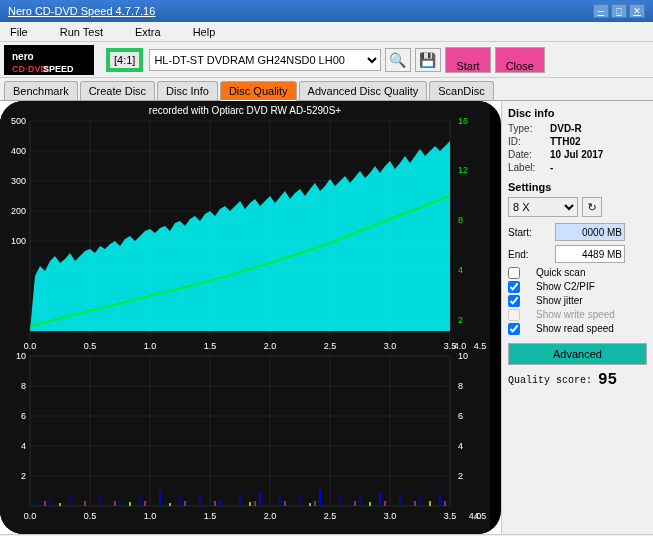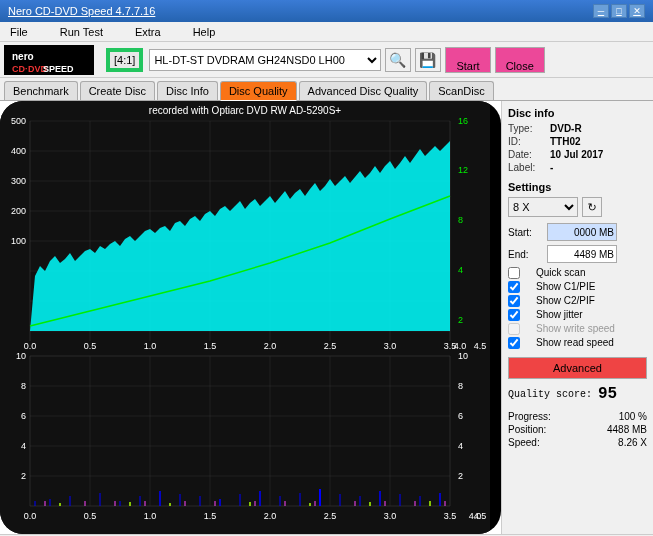--- a/index.html
+++ b/index.html
@@ -199,21 +199,21 @@
       display: flex;
       align-items: center;
       justify-content: center;
     }
 
     .mb-row {
       display: flex;
       align-items: center;
       margin-bottom: 4px;
       font-size: 10px;
-      gap: 4px;
+      gap: 12px;
     }
     .mb-label { width: 35px; }
     .mb-input {
       width: 70px;
       height: 18px;
       font-size: 10px;
       border: 1px solid #aaa;
       text-align: right;
       padding-right: 2px;
       background: white;
@@ -233,21 +233,21 @@
       width: 12px;
       height: 12px;
     }
     .checkbox-row.disabled {
       color: #999;
     }
 
     .advanced-btn {
       width: 100%;
       height: 22px;
-      background: #ef4444;
+      background: #14b8a6;
       border: 1px solid #aaa;
       cursor: pointer;
       font-size: 11px;
       margin-top: 6px;
     }
     .quality-score { font-size: 16px; font-weight: bold; }
 
     .progress-section { margin-top: 8px; font-size: 10px; }
     .progress-row {
       display: flex;
@@ -490,24 +490,20 @@
         <span class="mb-label">End:</span>
         <input class="mb-input" type="text" value="4489 MB" style="">
       </div>
 
       <div class="checkbox-row">
         <input type="checkbox" style="">
         <span>Quick scan</span>
       </div>
       <div class="checkbox-row">
         <input type="checkbox" checked="" style="">
-        <span>Show C1/PIE</span>
-      </div>
-      <div class="checkbox-row">
-        <input type="checkbox" checked="" style="">
         <span>Show C2/PIF</span>
       </div>
       <div class="checkbox-row">
         <input type="checkbox" checked="" style="">
         <span>Show jitter</span>
       </div>
       <div class="checkbox-row disabled">
         <input type="checkbox" disabled="" style="">
         <span>Show write speed</span>
       </div>
@@ -516,34 +512,20 @@
         <span>Show read speed</span>
       </div>
       <button class="advanced-btn">Advanced</button>
     </div>
 
     <div style="margin-top:6px; display:flex; align-items:center; gap:6px;font-family:Liberation Mono, monospace;">
       <span style="font-size:10px;">Quality score:</span>
       <span class="quality-score">95</span>
     </div>
 
-    <div class="progress-section">
-      <div class="progress-row">
-        <span>Progress:</span>
-        <span>100 %</span>
-      </div>
-      <div class="progress-row">
-        <span>Position:</span>
-        <span>4488 MB</span>
-      </div>
-      <div class="progress-row">
-        <span>Speed:</span>
-        <span>8.26 X</span>
-      </div>
-    </div>
 
   </div>
 </div>
 
 <div class="legend-area">
   
   
 
   
   

